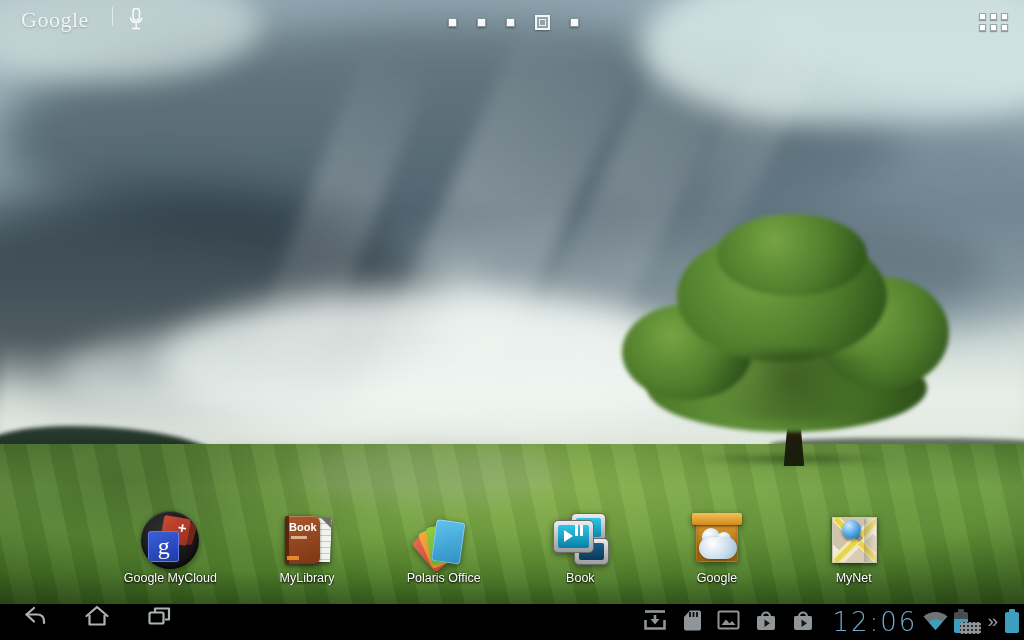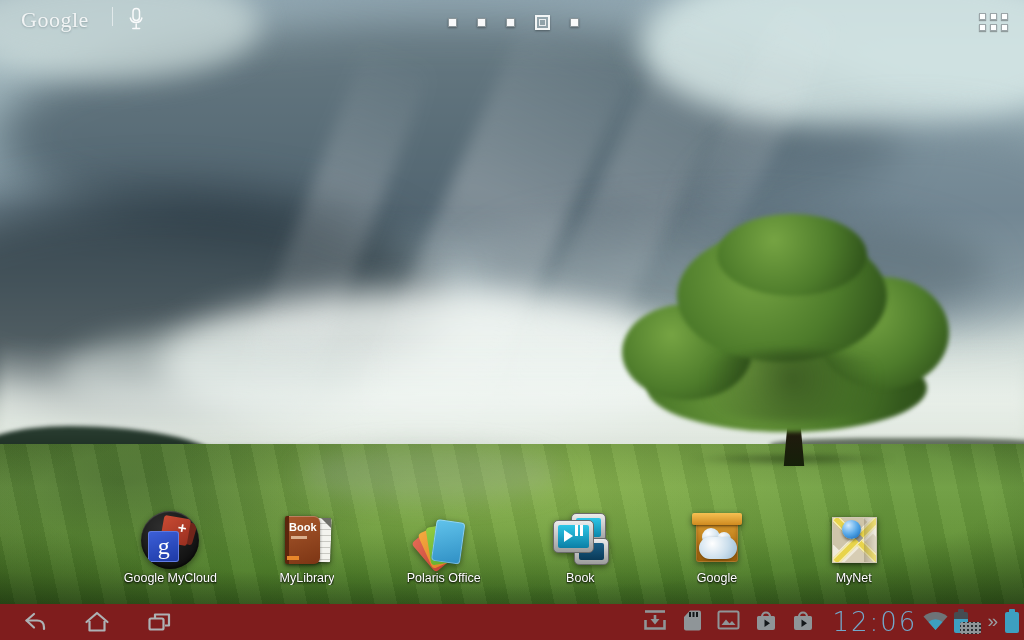--- a/index.html
+++ b/index.html
@@ -180,22 +180,22 @@
   
   .st-panel{left:7px;top:4px;width:44px;height:47px;border-radius:6px;border:3px solid #3ba2ca;box-sizing:border-box;
     background:linear-gradient(180deg,#3c4349,#22272b);box-shadow:0 1px 3px rgba(0,0,0,.4);}
   .st-line{left:13px;width:32px;height:3px;background:#2f87ad;border-radius:2px;}
   .st-l1{top:15px;} .st-l2{top:26px;} .st-l3{top:37px;}
   .st-knob{width:9px;height:9px;border-radius:50%;background:radial-gradient(circle at 40% 35%,#5ec2e6,#2584ab 75%);
     border:1px solid #16414f;box-sizing:content-box;}
   .st-k1{left:33px;top:10px;} .st-k2{left:23px;top:21px;} .st-k3{left:35px;top:32px;}
 
   
-  .sysbar{position:absolute;left:0;top:604px;width:1024px;height:36px;background:#7f1d1d;z-index:20;
-    display:flex;align-items:center;}
+  .sysbar{position:absolute;left:0;top:604px;width:1024px;height:36px;background:#000000;z-index:20;
+    display:flex;align-items:flex-start;}
   .nav{display:flex;align-items:center;gap:36px;padding-left:22px;}
   .nav svg{display:block;}
   .notifs{position:absolute;left:641px;display:flex;align-items:center;gap:13px;height:36px;}
   .status{position:absolute;right:5px;display:flex;align-items:center;height:36px;}
   .clock{font-size:26px;color:#73a9cb;letter-spacing:2px;margin-right:5px;
     font-family:"DejaVu Sans",sans-serif;font-weight:200;}
   .batt{position:relative;width:14px;height:21px;border-radius:2px;margin-left:5px;
     background:linear-gradient(180deg,#454c52 0 34%,#3d9fc0 34% 100%);}
   .batt::before{content:"";position:absolute;left:4px;top:-3px;width:6px;height:3px;background:#454c52;border-radius:1px 1px 0 0;}
   .batt.full{background:#3d9fc0;}

